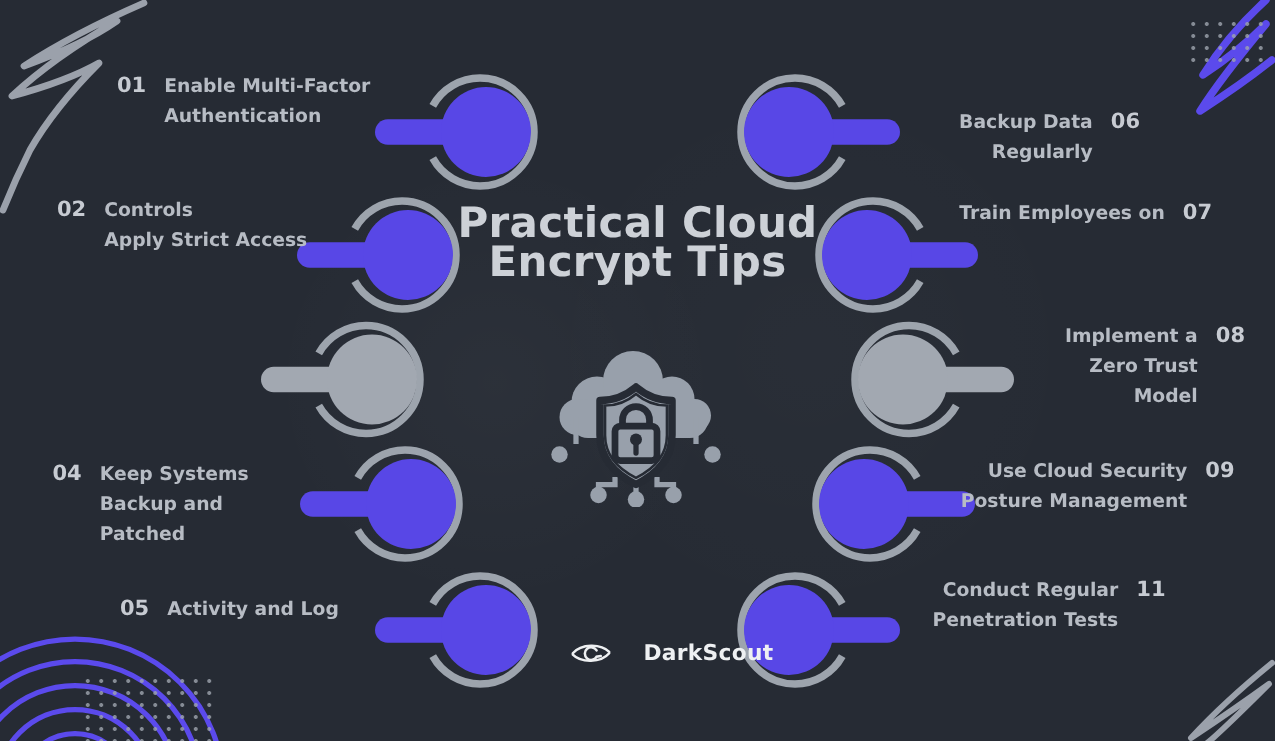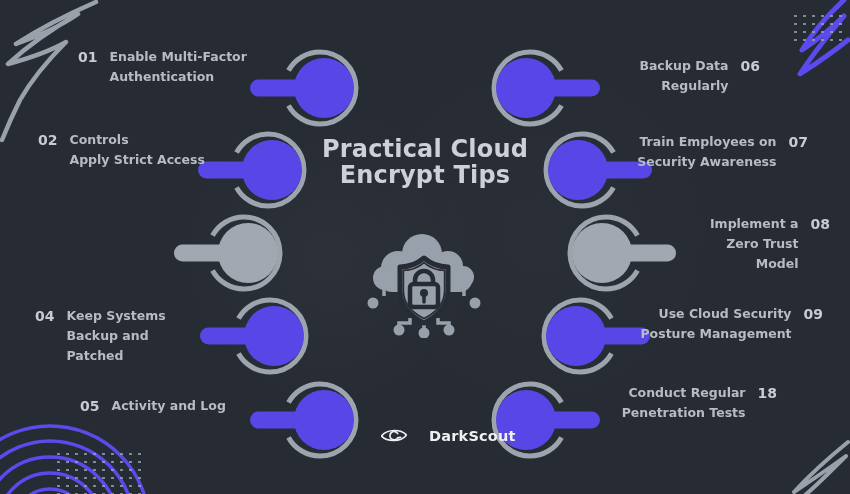--- a/index.html
+++ b/index.html
@@ -20,21 +20,21 @@
   }
   .dots-tr{left:791px;top:12px;width:52px;height:32px;}
   .dots-bl{left:54px;top:450px;width:92px;height:44px;}
   
   .badge{position:absolute;width:124px;height:92px;}
   .badge.purple{--fill:#5847e6;}
   .badge.gray{--fill:#a2a8b1;}
   
   .title{
     position:absolute;left:275px;top:136px;width:300px;
-    text-align:center;font-size:24px;font-weight:bold;line-height:26px;
+    text-align:center;font-size:28px;font-weight:bold;line-height:26px;
     color:#cdd1d7;letter-spacing:0.2px;
   }
   
   .tip{
     position:absolute;display:flex;gap:12px;
     color:#b7bcc4;font-weight:bold;font-size:12.5px;line-height:20px;
   }
   .tip .num{font-size:14px;color:#c7cbd2;line-height:20px;}
   .tip .lines div{white-space:nowrap;}
   .tip.right .lines{text-align:right;}
@@ -174,31 +174,30 @@
       <div>Patched</div>
     </div>
   </div>
   <div class="tip left" style="left:80px;top:396px">
     <div class="num">05</div>
     <div class="lines">
       <div>Activity and Log</div>
     </div>
   </div>
 
-  <div class="tip right" style="right:90px;top:56px">
+  <div class="tip right" style="right:90px;top:71px">
     <div class="lines">
       <div>Backup Data</div>
       <div>Regularly</div>
     </div>
     <div class="num">06</div>
   </div>
   <div class="tip right" style="right:42px;top:132px">
     <div class="lines">
       <div>Train Employees on</div>
-      <div>Security Awareness</div>
     </div>
     <div class="num">07</div>
   </div>
   <div class="tip right" style="right:20px;top:214px">
     <div class="lines">
       <div>Implement a</div>
       <div>Zero Trust</div>
       <div>Model</div>
     </div>
     <div class="num">08</div>
@@ -208,21 +207,21 @@
       <div>Use Cloud Security</div>
       <div>Posture Management</div>
     </div>
     <div class="num">09</div>
   </div>
   <div class="tip right" style="right:73px;top:383px">
     <div class="lines">
       <div>Conduct Regular</div>
       <div>Penetration Tests</div>
     </div>
-    <div class="num">18</div>
+    <div class="num">11</div>
   </div>
 
   <div class="brand">
     <svg width="28" height="21" viewBox="0 0 30 22">
       <path d="M2,11 C8,4 22,4 28,10" fill="none" stroke="#eef0f2" stroke-width="1.8" stroke-linecap="round"></path>
       <path d="M28,11 C22,18 8,18 2,12" fill="none" stroke="#eef0f2" stroke-width="1.8" stroke-linecap="round"></path>
       <path d="M19,9 a4.5,4.5 0 1 0 0,4.5 l3,-0.5" fill="none" stroke="#eef0f2" stroke-width="1.8" stroke-linecap="round"></path>
     </svg>
     <span>DarkScout</span>
   </div>

